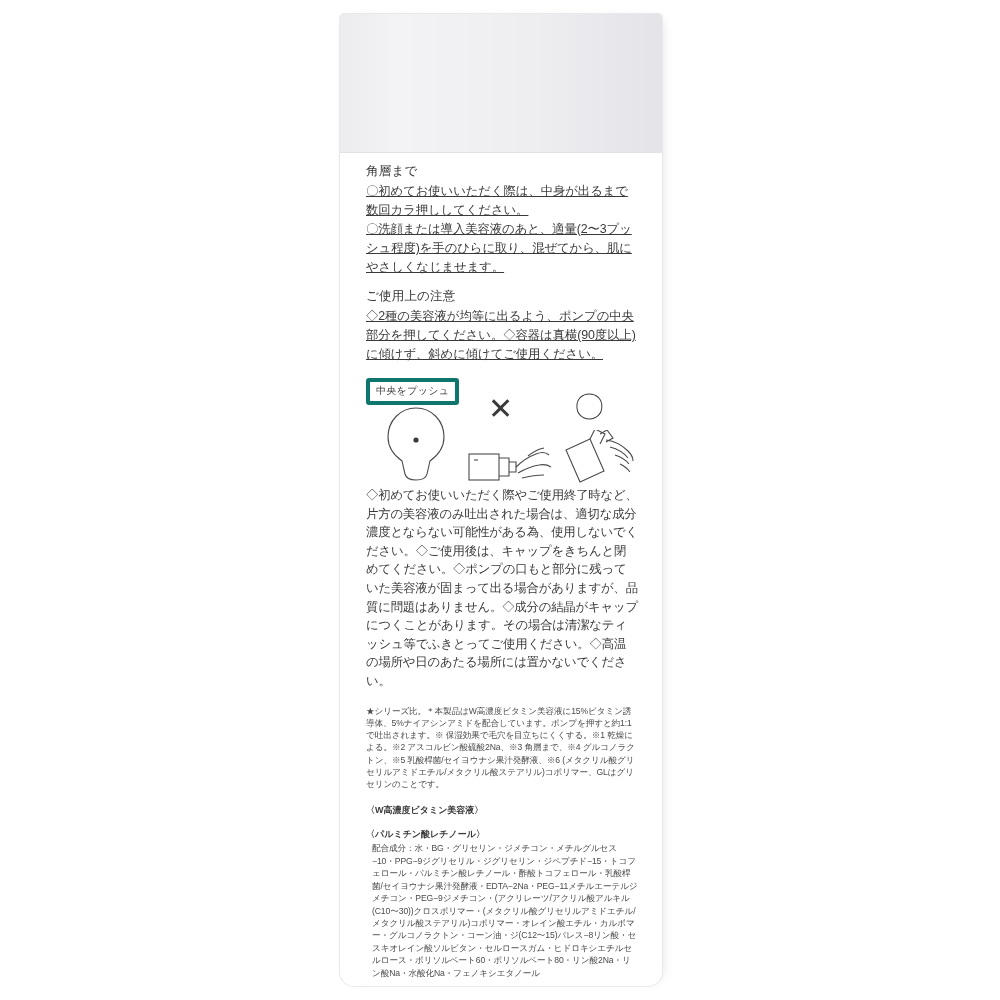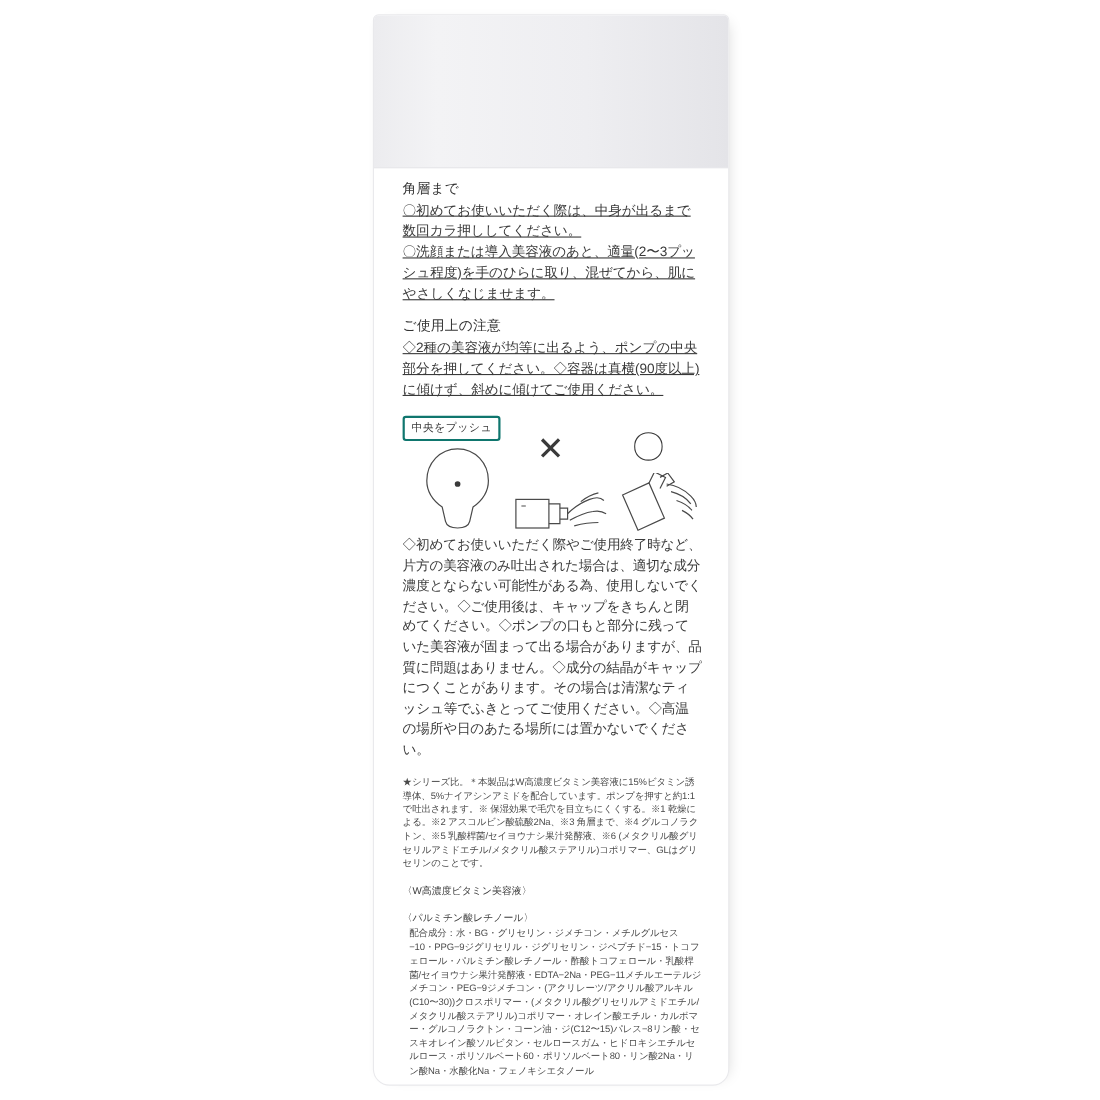--- a/index.html
+++ b/index.html
@@ -63,21 +63,21 @@
   
   #figure-row {
     margin-top: 14px;
     height: 108px;
     position: relative;
   }
   #push-badge {
     position: absolute;
     left: 0;
     top: 0;
-    border: 2px solid #0f766e;
+    border: 4px solid #0f766e;
     border-radius: 3px;
     font-size: 10px;
     padding: 2px 6px 3px 6px;
     color: #3a3a3a;
     letter-spacing: 0.3px;
     background: #fff;
   }
   #fig-pump {
     position: absolute;
     left: 4px;
@@ -130,20 +130,21 @@
     line-height: 1.42;
     letter-spacing: -0.1px;
     color: #4a4a4a;
     margin: 0;
   }
   .ing-head {
     font-size: 9px;
     line-height: 1.4;
     color: #3a3a3a;
     margin: 0 0 2px 0;
+    font-weight: bold;
   }
   .ing-body {
     font-size: 8.6px;
     line-height: 1.45;
     letter-spacing: -0.1px;
     color: #4a4a4a;
     margin: 0;
   }
   .indent { padding-left: 6px; }
 </style>

